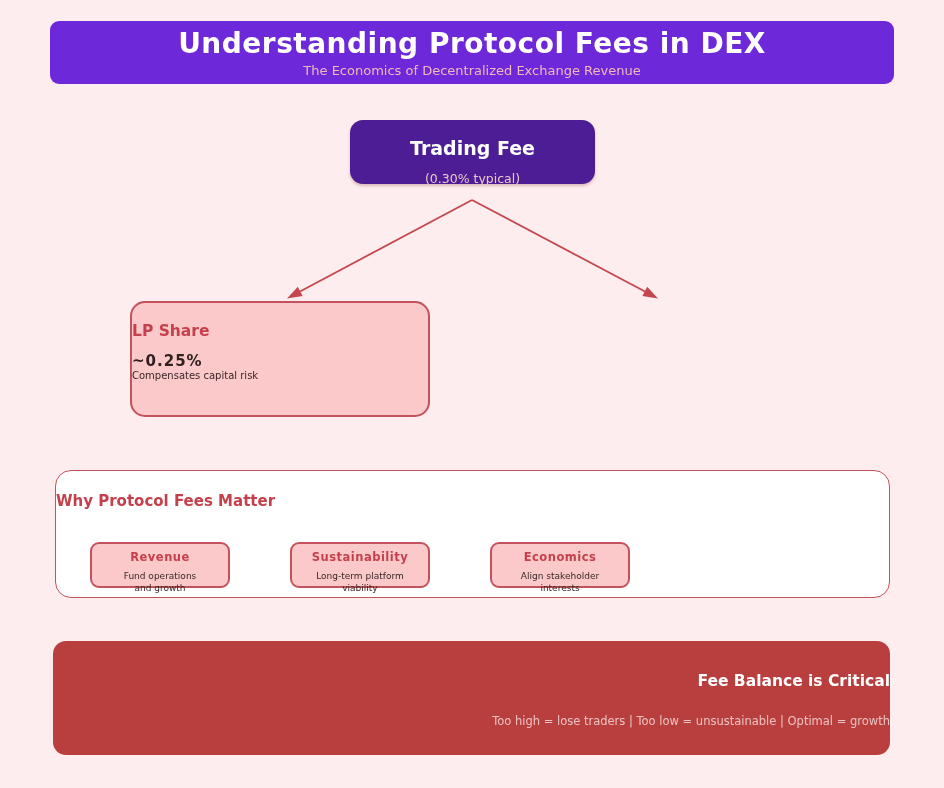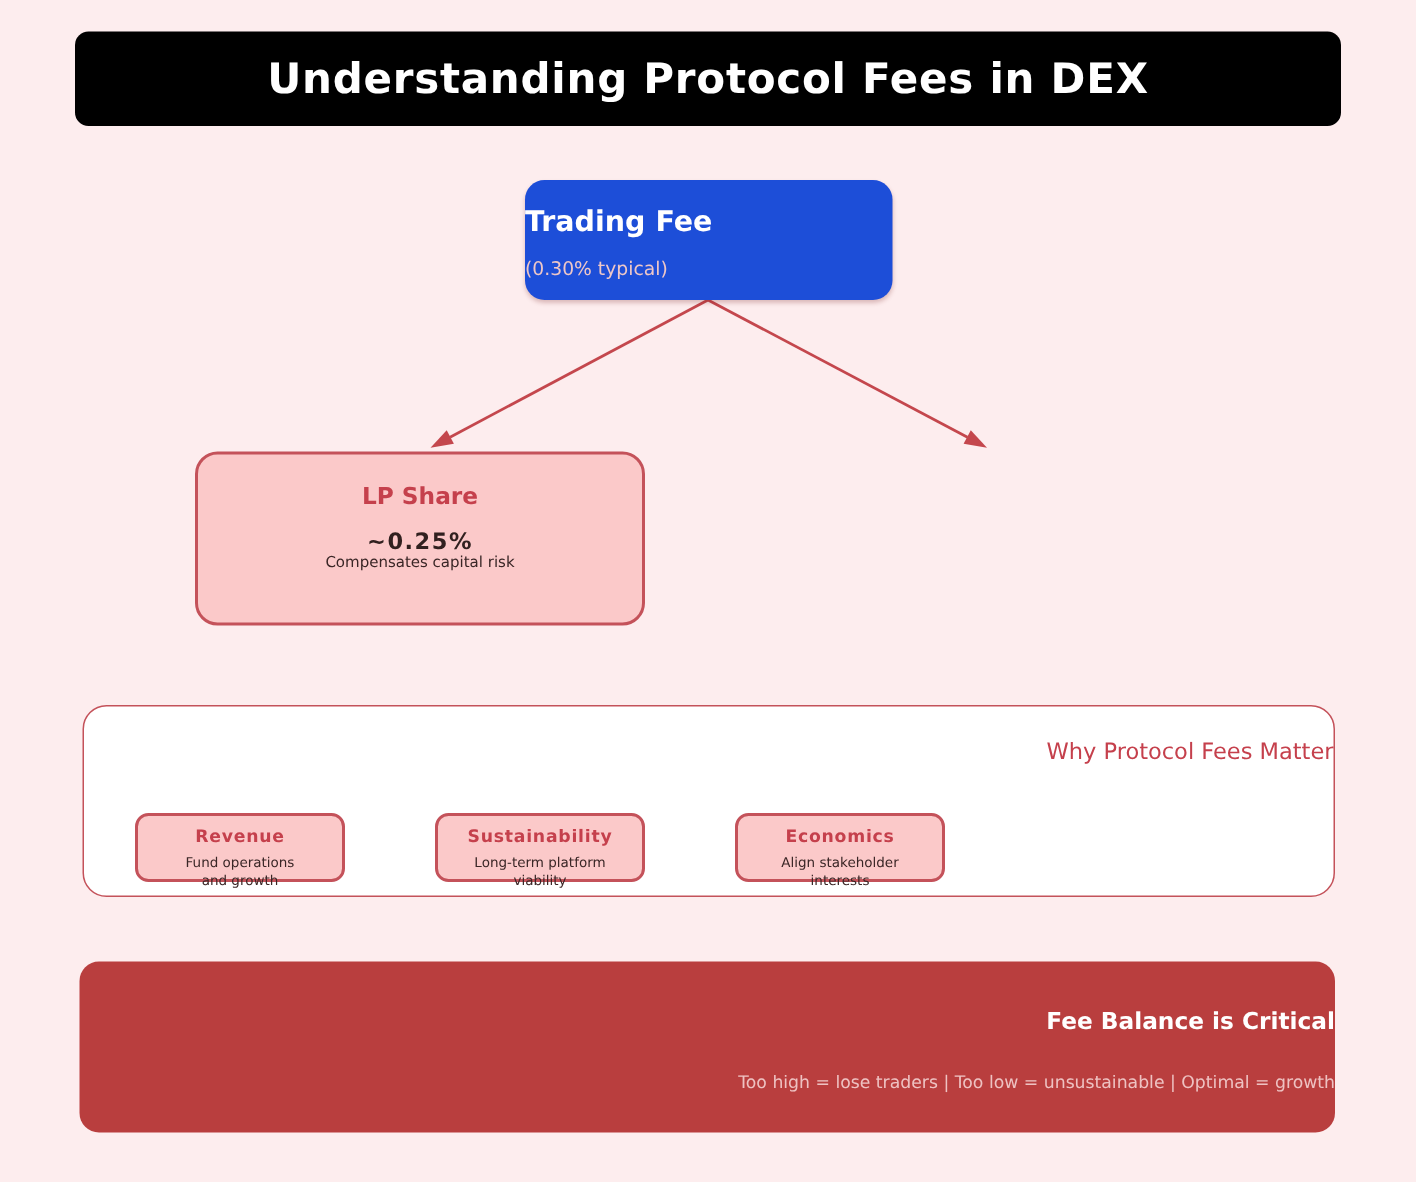--- a/index.html
+++ b/index.html
@@ -7,68 +7,68 @@
     width: 944px; height: 788px;
     background: #fdedee;
     font-family: "DejaVu Sans", "Liberation Sans", sans-serif;
     overflow: hidden;
   }
   .page { position: relative; width: 944px; height: 788px; }
 
   
   .banner {
     position: absolute; left: 50px; top: 21px; width: 844px; height: 63px;
-    background: #000000; border-radius: 9px;
+    background: #6d28d9; border-radius: 9px;
     display: flex; flex-direction: column; align-items: center; justify-content: center;
   }
   .banner h1 {
     margin: 0; color: #ffffff; font-size: 28px; font-weight: bold; letter-spacing: 0.5px;
   }
   .banner p {
     margin: 3px 0 0 0; color: #f2b9bc; font-size: 13px;
   }
 
   
   .arrows {
     position: absolute; left: 0; top: 0; width: 944px; height: 788px;
     pointer-events: none;
   }
 
   
   .root-box {
-    position: absolute; left: 350px; top: 120px; width: 245px; height: 80px;
-    background: #1d4ed8; border-radius: 13px;
-    display: flex; flex-direction: column; 
+    position: absolute; left: 350px; top: 120px; width: 245px; height: 64px;
+    background: #4c1d95; border-radius: 13px;
+    display: flex; flex-direction: column; align-items: center;
     box-shadow: 0 2px 3px rgba(120,30,30,0.25);
   }
   .root-title { margin-top: 17px; color: #ffffff; font-size: 19px; font-weight: bold; }
   .root-sub { margin-top: 12px; color: #eec7c7; font-size: 12.5px; }
 
   
   .branch {
     position: absolute; top: 301px; width: 300px; height: 116px;
     background: #fbc9c9; border: 2.5px solid #c4525a; border-radius: 15px;
     box-sizing: border-box;
-    display: flex; flex-direction: column; align-items: center;
+    display: flex; flex-direction: column; align-items: flex-start;
   }
   .branch-left { left: 130px; }
   .branch-right { left: 514px; }
   .branch-title { margin-top: 19px; color: #c5404c; font-size: 15.5px; font-weight: bold; }
   .branch-value { margin-top: 12px; color: #31201f; font-size: 15px; font-weight: bold; letter-spacing: 1px; }
   .branch-desc { color: #3a2626; font-size: 10px; }
 
   
   .why {
     position: absolute; left: 55px; top: 470px; width: 835px; height: 128px;
     background: #ffffff; border: 1.5px solid #c4525a; border-radius: 16px;
     box-sizing: border-box;
   }
   .why h2 {
-    margin: 21px 0 0 0; text-align: right;
-    color: #c5404c; font-size: 15px; font-weight: normal;
+    margin: 21px 0 0 0; text-align: left;
+    color: #c5404c; font-size: 15px; font-weight: bold;
   }
   .why-item {
     position: absolute; top: 542px; width: 140px; height: 46px;
     background: #fbc9c9; border: 2px solid #c4525a; border-radius: 9px;
     box-sizing: border-box; text-align: center; overflow: visible;
   }
   .why-item-1 { left: 90px; }
   .why-item-2 { left: 290px; }
   .why-item-3 { left: 490px; }
   .why-item-4 { left: 690px; }
@@ -85,20 +85,21 @@
   .footer-title { margin-top: 31px; color: #ffffff; font-size: 15.5px; font-weight: bold; }
   .footer-sub { margin-top: 24px; color: #eec2c2; font-size: 11.5px; }
 </style>
 </head>
 <body>
 
 <div class="page">
 
   <header class="banner">
     <h1>Understanding Protocol Fees in DEX</h1>
+    <p>The Economics of Decentralized Exchange Revenue</p>
   </header>
 
   <svg class="arrows" viewBox="0 0 944 788" xmlns="http://www.w3.org/2000/svg">
     <g>
       <line x1="472" y1="200" x2="300" y2="291.5" stroke="#c4474d" stroke-width="1.8"></line>
       <polygon points="287,298.5 297.8,286.8 302.6,295.9" fill="#c4474d"></polygon>
     </g>
     <g>
       <line x1="472" y1="200" x2="645" y2="291.5" stroke="#c4474d" stroke-width="1.8"></line>
       <polygon points="658,298.5 642.4,295.9 647.2,286.8" fill="#c4474d"></polygon>

